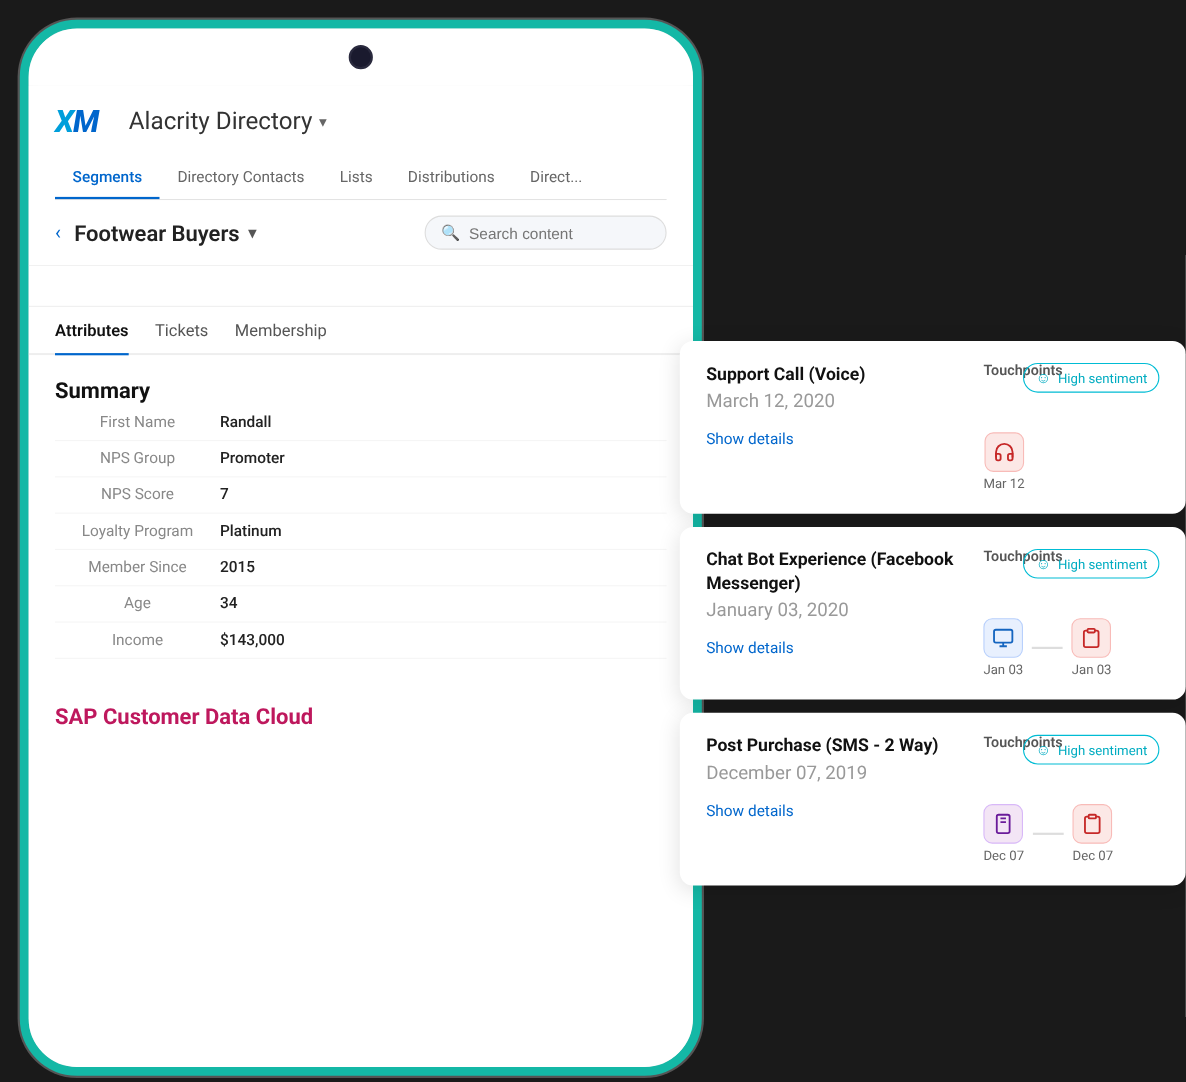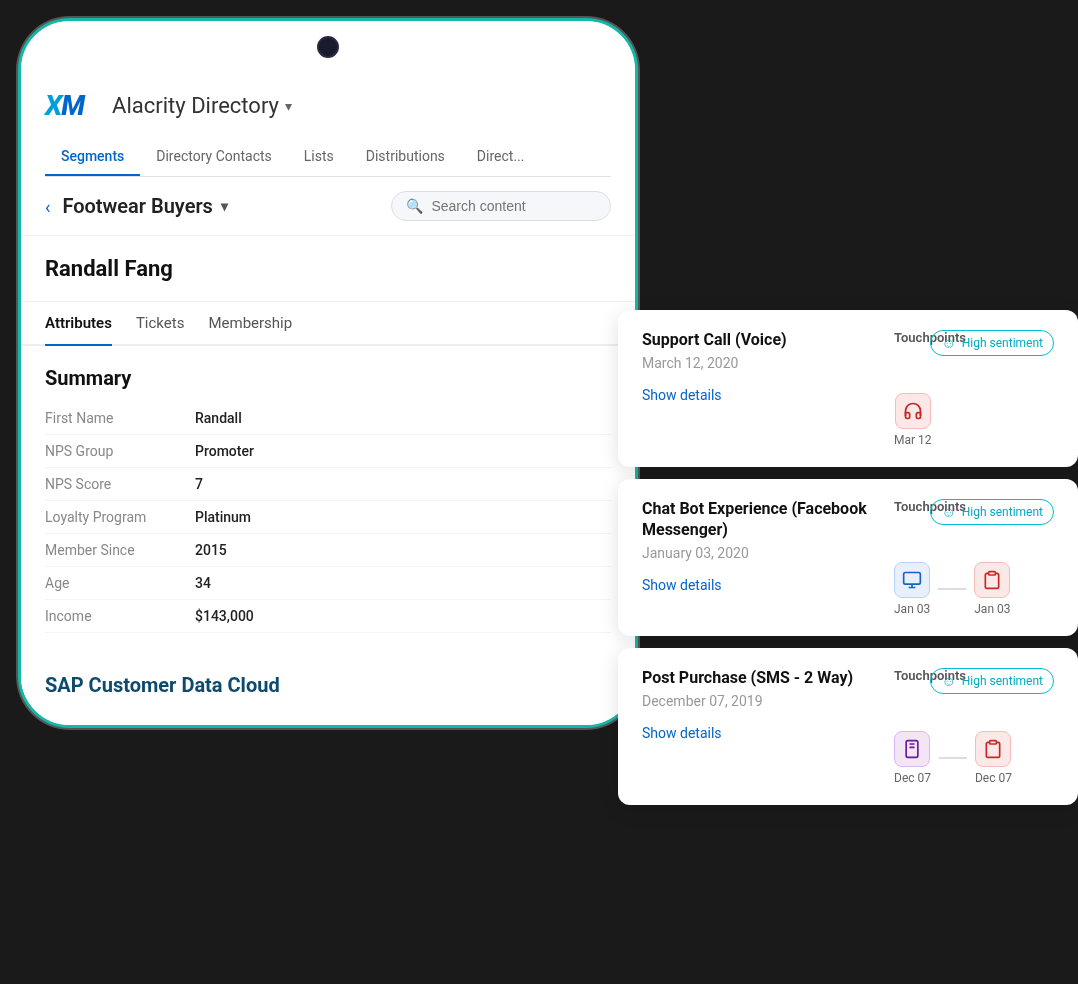--- a/index.html
+++ b/index.html
@@ -11,24 +11,24 @@
       position: relative;
       overflow: hidden;
     }
 
     
     .phone-shell {
       position: absolute;
       left: 18px;
       top: 18px;
       width: 620px;
-      height: 710px;
+      height: 960px;
       background: #f5f5f5;
       border-radius: 52px;
-      border: 3px solid #14b8a6;
+      border: 8px solid #14b8a6;
       box-shadow: 0 0 0 2px #555, inset 0 0 20px rgba(0,0,0,0.1);
       overflow: hidden;
     }
 
     .phone-notch-bar {
       background: #fff;
       height: 52px;
       display: flex;
       align-items: center;
       justify-content: center;
@@ -216,47 +216,48 @@
     
     .summary-section {
       padding: 20px 24px;
       background: #fff;
     }
 
     .summary-title {
       font-size: 20px;
       font-weight: 700;
       color: #111;
-      margin-bottom: 12px;
+      margin-bottom: 1px;
     }
 
     .attr-row {
       display: flex;
       padding: 8px 0;
       border-bottom: 1px solid #f5f5f5;
+      text-align: center;
     }
 
     .attr-label {
       font-size: 14px;
       color: #888;
       width: 150px;
       flex-shrink: 0;
     }
 
     .attr-value {
       font-size: 14px;
       color: #222;
       font-weight: 500;
     }
 
     
     .sap-title {
       font-size: 20px;
       font-weight: 700;
-      color: #0c4a6e;
+      color: #be185d;
       padding: 20px 24px 0 24px;
       background: #fff;
     }
 
     
     .cards-panel {
       position: absolute;
       right: 0;
       top: 310px;
       width: 460px;
@@ -282,21 +283,21 @@
 
     .card-title {
       font-size: 16px;
       font-weight: 700;
       color: #111;
       margin-bottom: 4px;
       line-height: 1.3;
     }
 
     .card-date {
-      font-size: 14px;
+      font-size: 17px;
       color: #999;
       margin-bottom: 14px;
     }
 
     .show-details-link {
       font-size: 14px;
       color: #0066cc;
       cursor: pointer;
       text-decoration: none;
     }
@@ -416,21 +417,20 @@
         <span>Footwear Buyers</span>
         <span class="dd-arrow">▾</span>
       </div>
       <div class="search-box">
         <span class="search-icon">🔍</span>
         <input class="search-input" type="text" placeholder="Search content" style="">
       </div>
     </div>
 
     <div class="contact-section">
-      <div class="contact-name">Randall Fang</div>
     </div>
 
     <div class="sub-tabs">
       <div class="sub-tab active">Attributes</div>
       <div class="sub-tab">Tickets</div>
       <div class="sub-tab">Membership</div>
     </div>
 
     <div class="summary-section">
       <div class="summary-title">Summary</div>

